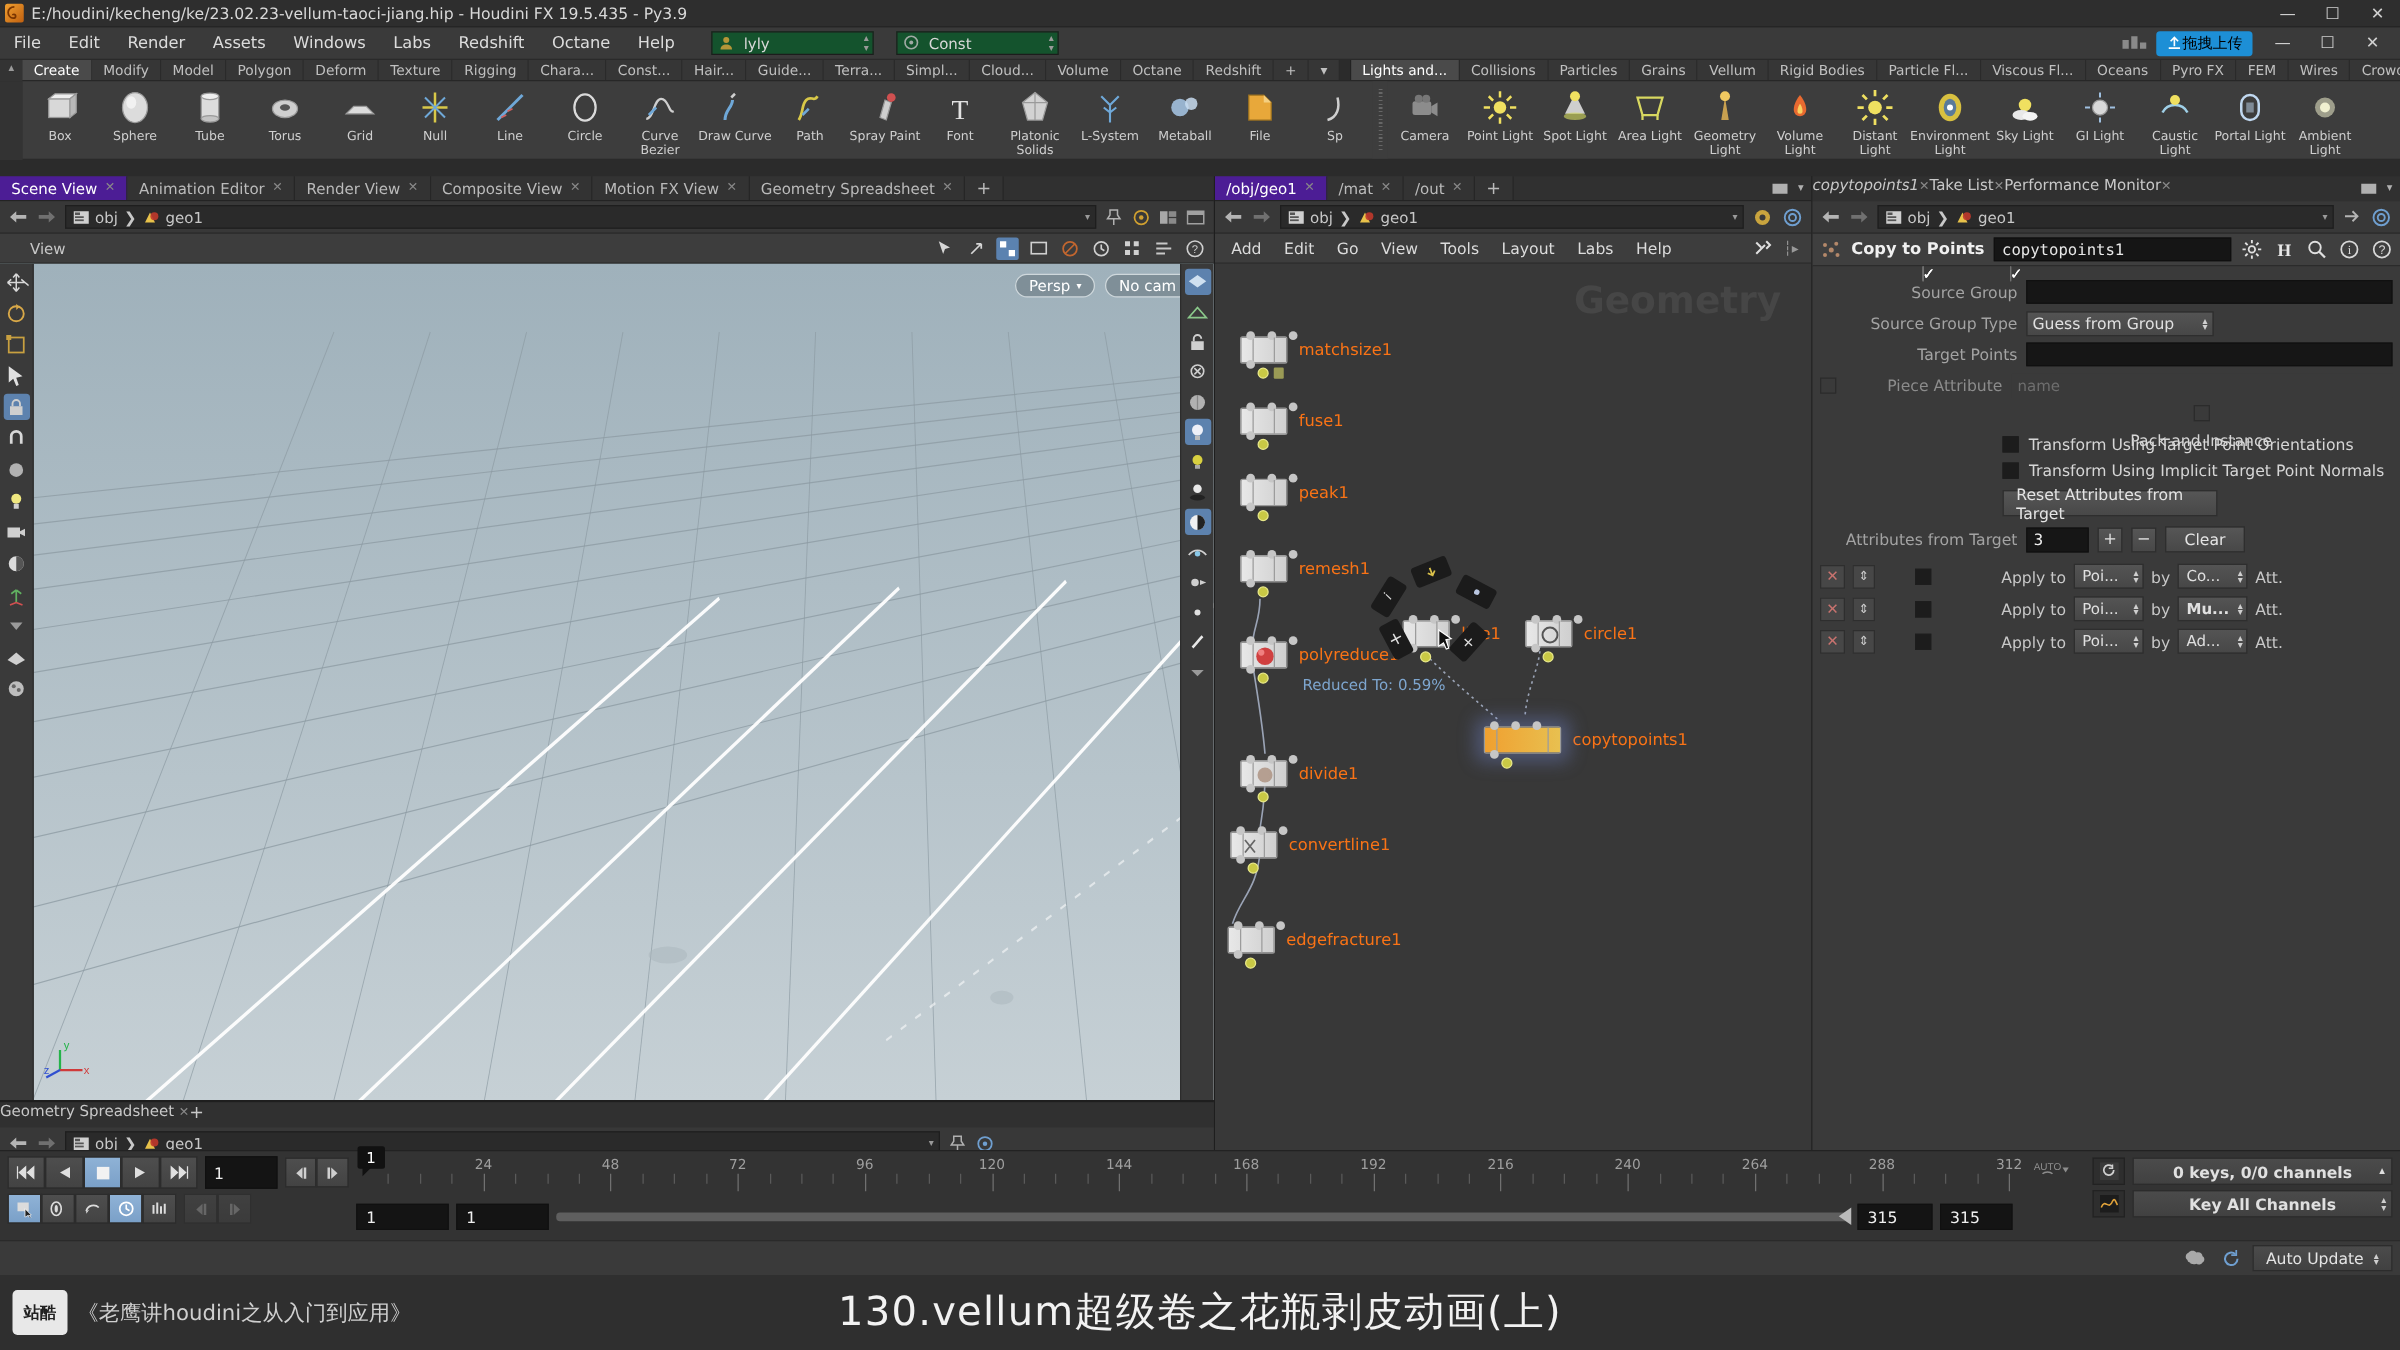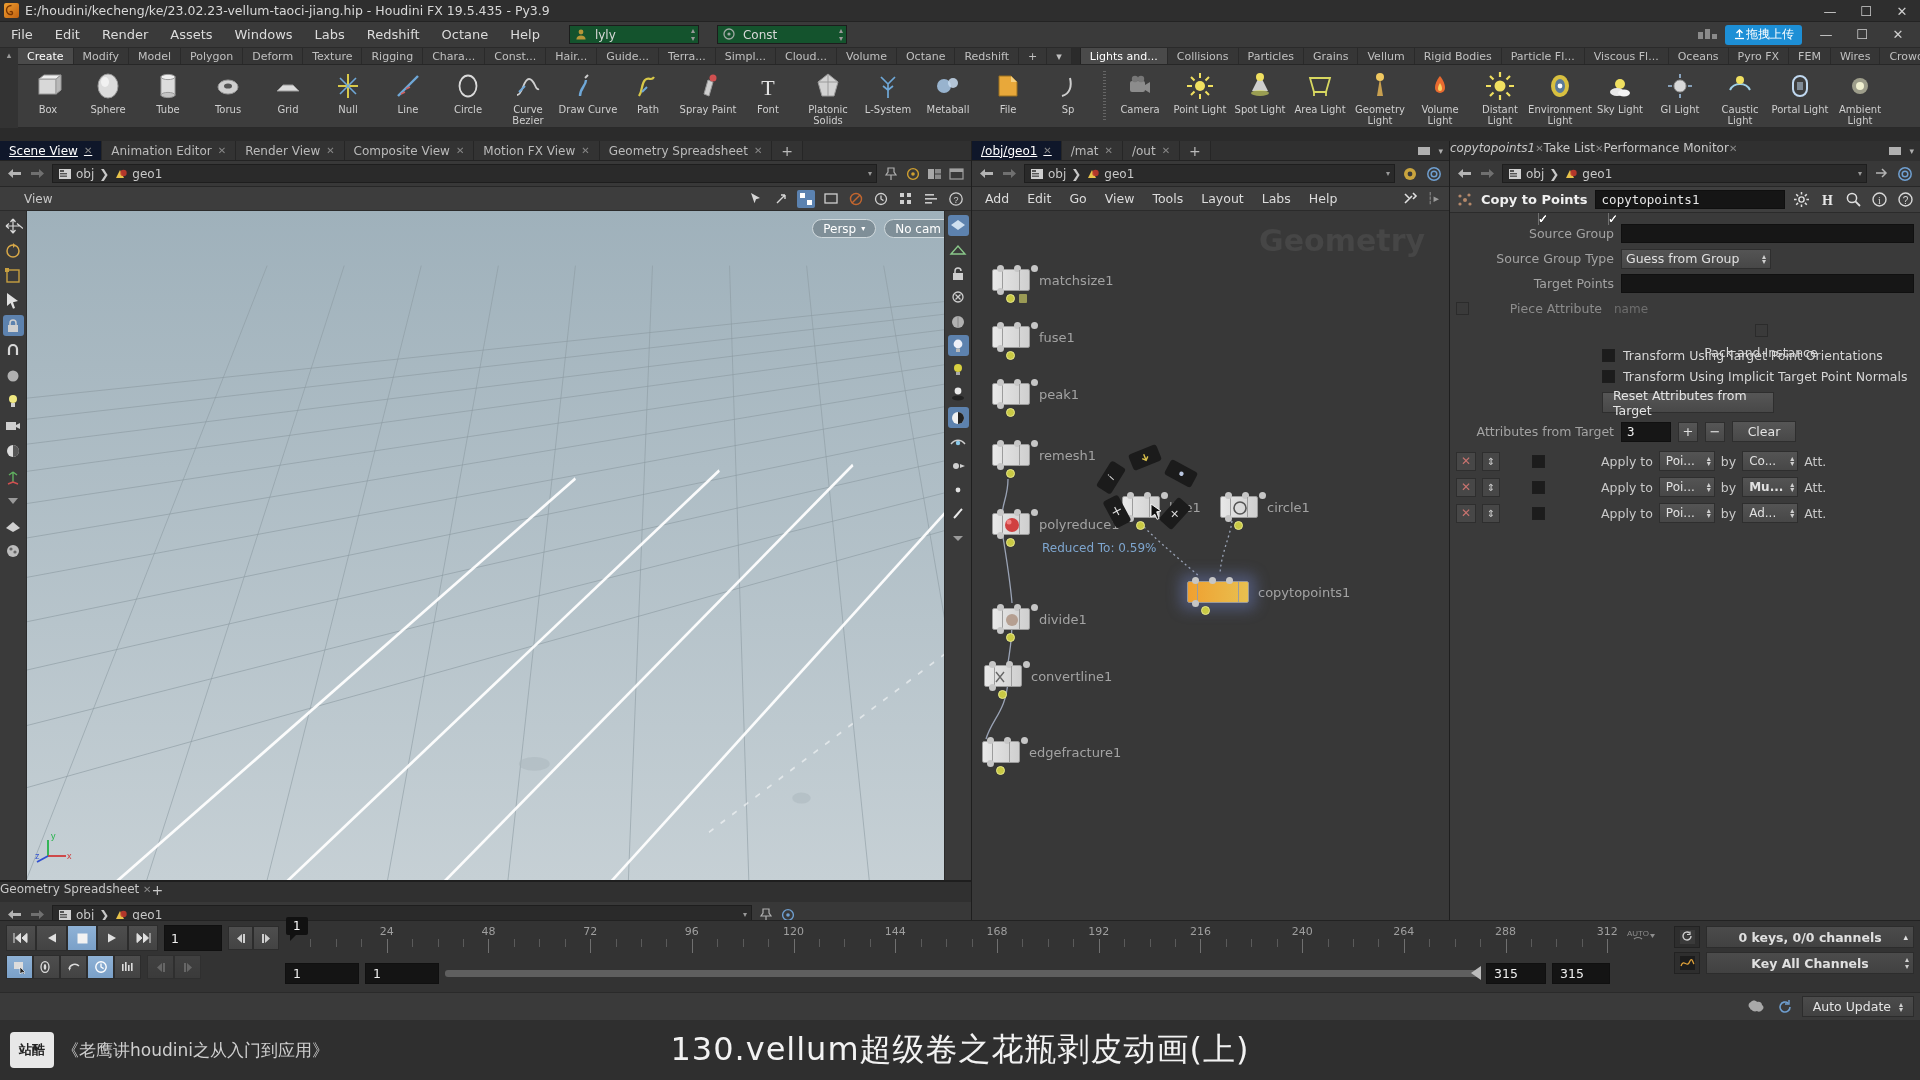--- a/index.html
+++ b/index.html
@@ -21,21 +21,21 @@
   .menubar { height:26px; background:#3a3a3a; display:flex; align-items:center;
     border-bottom:1px solid #2a2a2a; position:relative; }
   .menubar .mi { padding:0 11px; font-size:13px; line-height:26px; color:#dcdcdc; cursor:default;}
   .mb-spacer{width:18px;}
   .combo-sm { height:19px; background:#14532d; border:1px solid #1c1c1c; display:flex;
     align-items:center; padding:0 4px; font-size:12px; color:#d8d8d8; min-width:100px; position:relative;}
   .combo-sm .arrows{position:absolute;right:3px;font-size:8px;line-height:8px;color:#9a9a9a;}
   .pillicon{width:16px;height:16px;margin-right:5px;opacity:.85;}
   .mb-right{position:absolute;right:4px;display:flex;align-items:center;gap:6px;}
   .upbadge{height:20px;background:#1d8fd6;border-radius:3px;display:flex;align-items:center;
-    padding:0 8px;font-size:12px;color:#ffffff;gap:0;}
+    padding:0 8px;font-size:12px;color:#000000;gap:0;}
 
   
   .shelf-tabs { height:17px; background:#333; display:flex; align-items:stretch; font-size:11px;
     border-bottom:1px solid #272727;}
   .shelf-tabs .st { padding:0 9px; display:flex;align-items:center; color:#c0c0c0;
     border-right:1px solid #2a2a2a; background:#363636; white-space:nowrap; }
   .shelf-tabs .st.active { background:#4a4a4a; color:#fff; }
   .shelf-sep{width:9px;background:#2b2b2b;border-right:1px solid #222;}
   .shelf-items { height:63px; background:#3d3d3d; display:flex; align-items:flex-start;
     border-bottom:1px solid #2a2a2a; overflow:hidden;}
@@ -47,21 +47,21 @@
   .sh-divider::after{content:"";position:absolute;left:5px;top:6px;width:3px;height:50px;
     background:repeating-linear-gradient(#666 0 1px,transparent 1px 3px);}
   .leftbar{width:18px;background:#333;display:flex;flex-direction:column;align-items:center;
     padding-top:2px;color:#9a9a9a;font-size:9px;flex:0 0 auto;}
 
   
   .panetabs{height:20px;background:#303030;display:flex;align-items:stretch;font-size:12px;
     border-bottom:1px solid #232323;}
   .panetabs .pt{padding:0 9px;display:flex;align-items:center;gap:6px;color:#bbb;
     background:#333;border-right:1px solid #262626;}
-  .panetabs .pt.active{background:#0f172a;color:#fff;text-decoration:underline;}
+  .panetabs .pt.active{background:#4c1d95;color:#fff;}
   .pt .x{font-size:10px;color:#888;}
 
   
   .main{position:absolute;top:141px;left:0;right:0;bottom:0;display:flex;}
   .col-left{width:972px;display:flex;flex-direction:column;border-right:1px solid #1e1e1e;}
   .col-mid{width:478px;display:flex;flex-direction:column;border-right:1px solid #1e1e1e;}
   .col-right{flex:1;display:flex;flex-direction:column;}
 
   
   .vp-wrap{flex:1;display:flex;flex-direction:column;min-height:0;}
@@ -121,21 +121,21 @@
   .net-menu{height:24px;background:#3d3d3d;display:flex;align-items:center;padding:0 4px;
     font-size:12.5px;border-bottom:1px solid #2b2b2b;position:relative;}
   .net-menu .nm{padding:0 9px;line-height:24px;color:#dcdcdc;}
   .netcanvas{flex:1;position:relative;background:#383838;overflow:hidden;min-height:0;}
   .wm{position:absolute;font-weight:bold;color:#464646;user-select:none;}
   .node{position:absolute;display:flex;align-items:center;}
   .nodebox{width:38px;height:22px;border-radius:2px;position:relative;
     background:linear-gradient(90deg,#e8e8e8,#cfcfcf);border:1px solid #9a9a9a;}
   .nodebox::before{content:"";position:absolute;left:9px;top:0;bottom:0;width:1px;background:#9c9c9c;}
   .nodebox::after{content:"";position:absolute;right:9px;top:0;bottom:0;width:1px;background:#9c9c9c;}
-  .nodelabel{margin-left:9px;font-size:13px;color:#a3a3a3;white-space:nowrap;}
+  .nodelabel{margin-left:9px;font-size:13px;color:#f97316;white-space:nowrap;}
   .nflags{position:absolute;left:14px;top:25px;display:flex;gap:4px;align-items:center;}
   .nflag{width:9px;height:9px;border-radius:50%;border:1px solid #8a8a22;background:#343418;}
   .nflag.on{background:#c9c945;border-color:#e8e88a;}
   .nlock{width:8px;height:9px;background:#9a9a55;border-radius:1px;}
   .nin{position:absolute;top:-5px;display:flex;gap:10px;left:4px;}
   .nin i,.nout i{display:block;width:7px;height:7px;border-radius:50%;background:#c6c6c6;}
   .nout{position:absolute;bottom:-5px;left:4px;display:flex;gap:10px;}
   .radial{position:absolute;width:92px;height:92px;border-radius:50%;}
   .rseg{position:absolute;width:30px;height:17px;background:#1b1b1b;border-radius:3px;
     display:flex;align-items:center;justify-content:center;}

